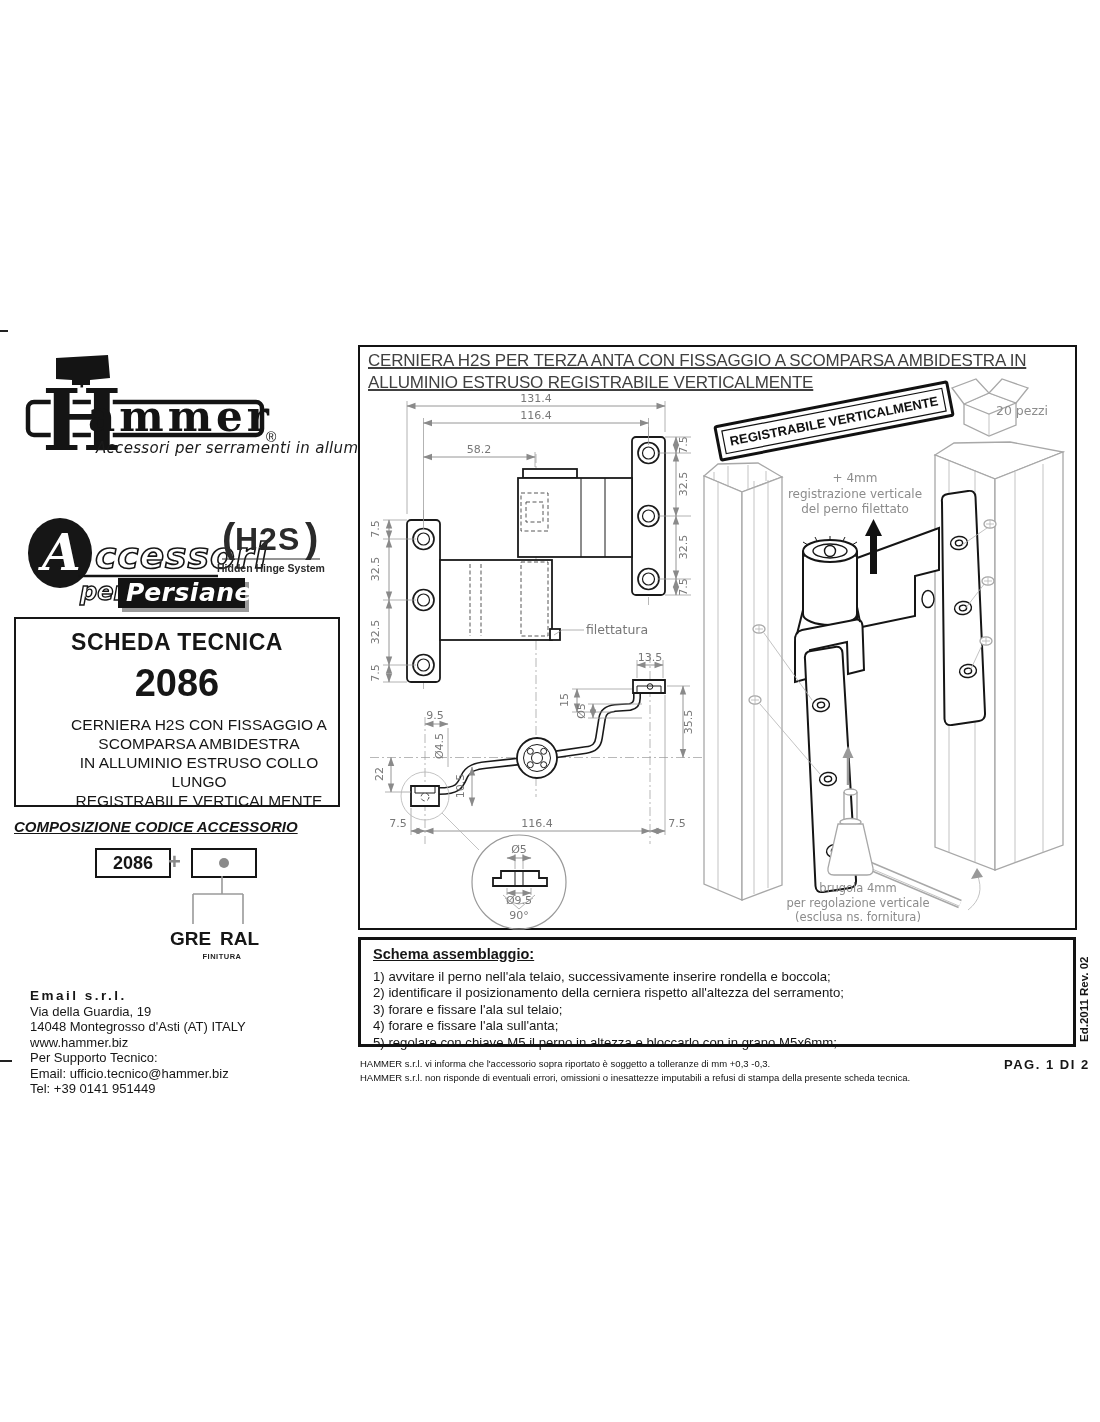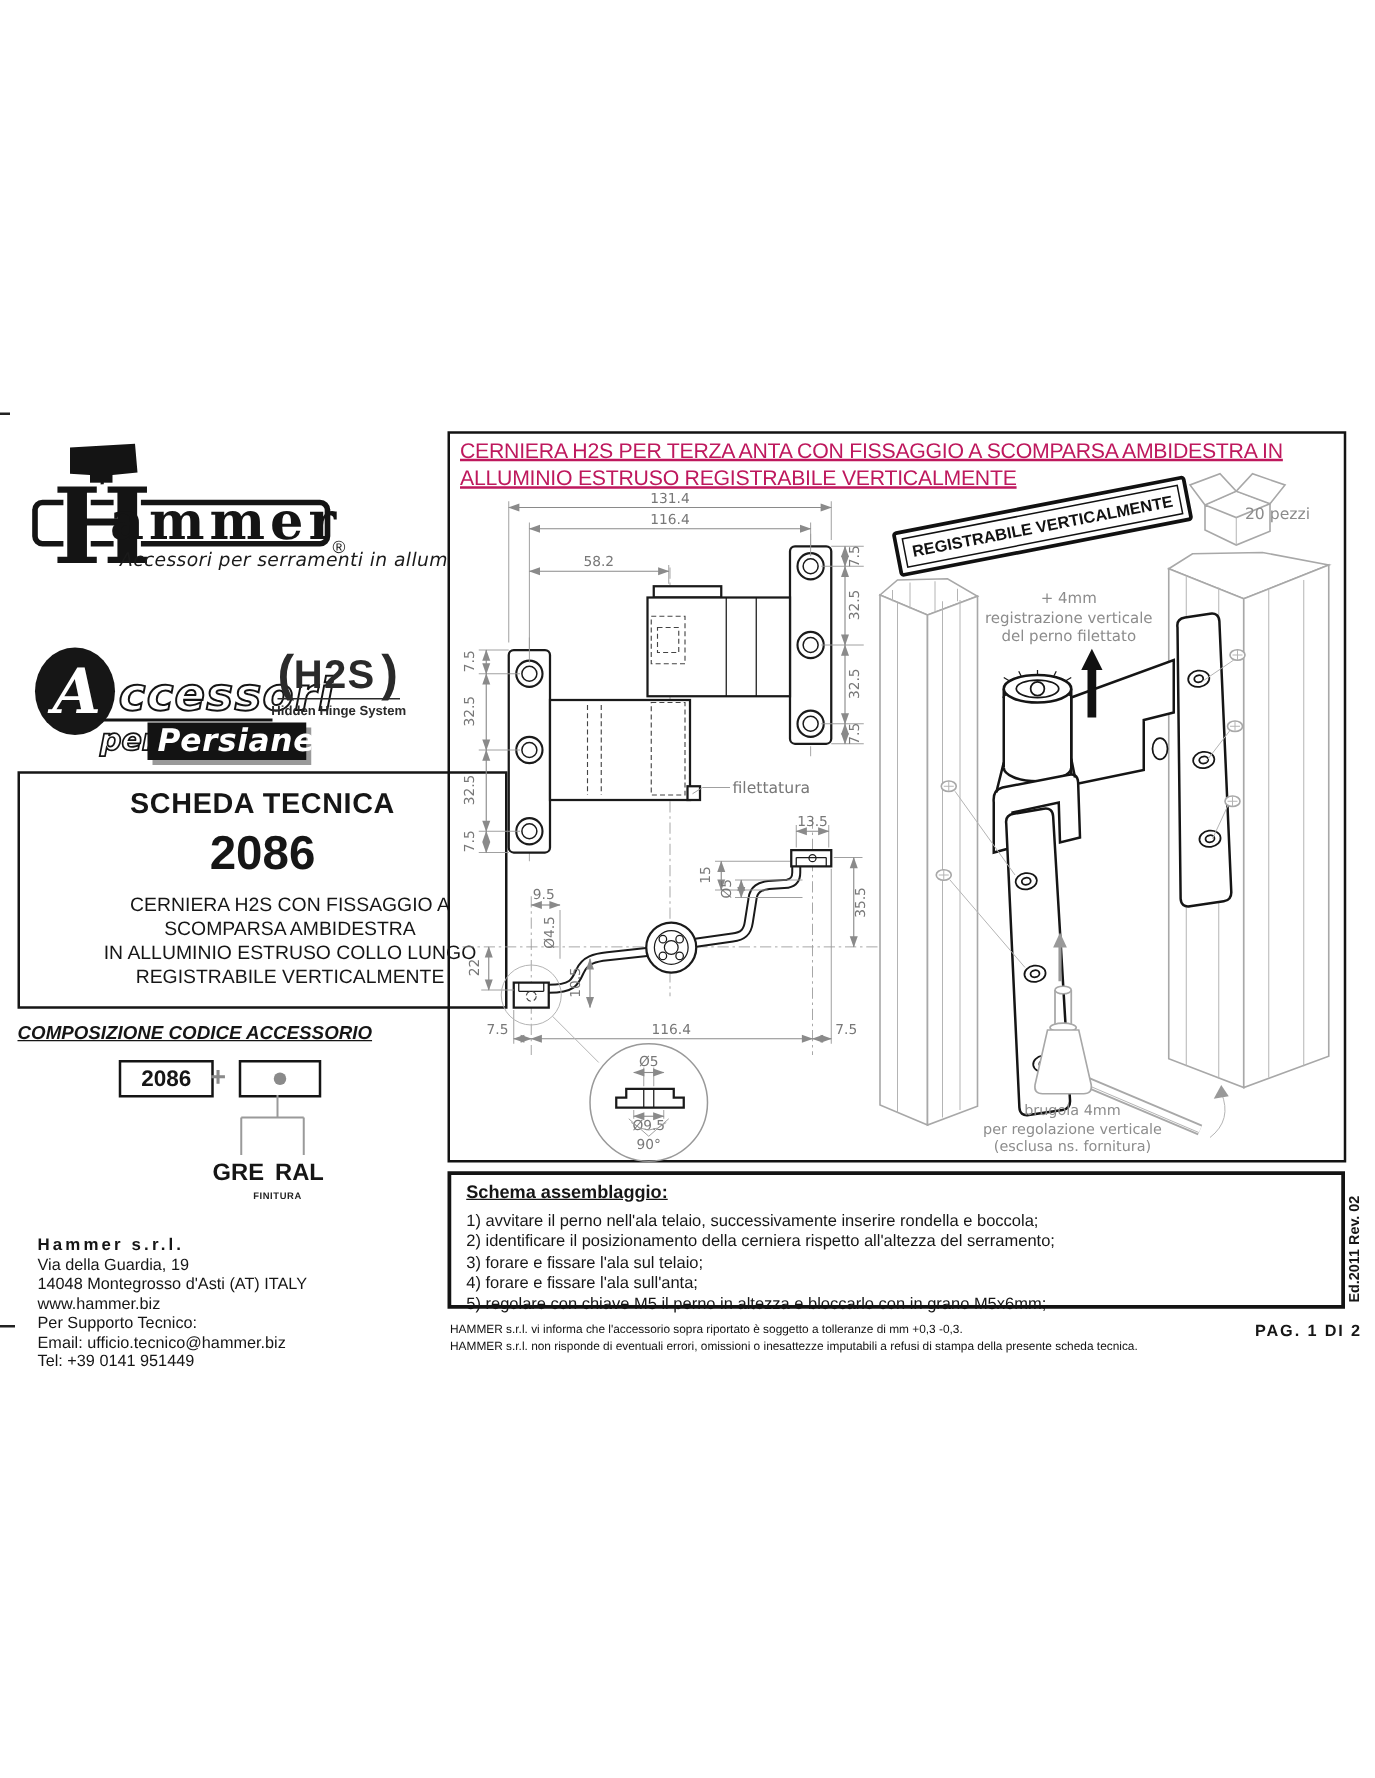--- a/index.html
+++ b/index.html
@@ -2,42 +2,42 @@
 <html><head>
 <meta charset="utf-8">
 <style>
   html,body{margin:0;padding:0;background:#e9e9e9;}
   .page{position:relative;width:1100px;height:1422px;background:#ffffff;overflow:hidden;
         font-family:"Liberation Sans",sans-serif;color:#161616;}
   .abs{position:absolute;}
   
   .crop{position:absolute;background:#222;}
   
-  .scheda-box{left:14px;top:617px;width:392px;height:190px;border:2.5px solid #161616;
+  .scheda-box{left:14px;top:617px;width:326px;height:190px;border:2.5px solid #161616;
               text-align:center;box-sizing:border-box;}
   .scheda-title{font-size:23px;font-weight:bold;margin-top:10px;letter-spacing:0.5px;}
   .scheda-code{font-size:38px;font-weight:bold;margin-top:6px;}
   .scheda-desc{font-size:15.5px;line-height:19px;margin-top:10px;padding-left:44px;}
   .comp-heading{left:14px;top:818px;width:326px;font-style:italic;
                 font-weight:bold;font-size:15px;}
   .comp-heading span{text-decoration:underline;}
   .code-box{position:absolute;border:2.5px solid #141414;height:26px;line-height:26px;
             text-align:center;font-weight:bold;font-size:18px;box-sizing:content-box;}
   .plus{position:absolute;color:#8a8a8a;font-weight:bold;font-size:22px;}
   .dot{position:absolute;width:10px;height:10px;border-radius:50%;background:#8a8a8a;}
   .opt{position:absolute;font-weight:bold;font-size:19px;width:46px;}
   .finitura{position:absolute;font-weight:bold;font-size:7.5px;letter-spacing:0.5px;
             text-align:center;width:80px;color:#222;}
   .address{left:30px;top:988px;width:310px;font-size:13px;line-height:15.5px;}
   .address .nm{font-weight:bold;font-size:13.5px;letter-spacing:2.5px;}
   
   .main-box{left:358px;top:345px;width:719px;height:585px;border:2.5px solid #131313;
             box-sizing:border-box;}
   .main-title{position:absolute;left:8px;top:3px;width:700px;font-size:17px;line-height:21.5px;
-              letter-spacing:-0.2px;color:#be185d;}
+              letter-spacing:-0.2px;color:#404040;}
   .main-title span{text-decoration:underline;text-decoration-thickness:1.5px;}
   .main-svg{position:absolute;left:0;top:0;}
   
   .schema-box{left:358px;top:937px;width:718px;height:110px;border:3px solid #131313;
               box-sizing:border-box;padding:6px 12px;}
   .schema-heading{font-weight:bold;font-size:14.5px;}
   .schema-heading span{text-decoration:underline;}
   .schema-steps{margin-top:7px;font-size:13.2px;line-height:16.4px;}
   .footer-notes{left:360px;top:1057px;width:645px;font-size:9.5px;line-height:13.5px;color:#111;}
   .page-num{left:1004px;top:1057px;width:88px;font-weight:bold;font-size:13px;
@@ -118,21 +118,21 @@
     <div class="dot" style="left:26px;top:8px;"></div>
   </div>
   <svg class="abs" style="left:150px;top:876px;" width="160" height="56" viewBox="0 0 160 56">
     <path d="M72,0 V18 M43,18 H93 M43,18 V48 M93,18 V48" stroke="#9a9a9a" stroke-width="1.6" fill="none"></path>
   </svg>
   <div class="opt" style="left:170px;top:928px;">GRE</div>
   <div class="opt" style="left:220px;top:928px;">RAL</div>
   <div class="finitura" style="left:182px;top:952px;">FINITURA</div>
 
   <div class="abs address">
-    <div class="nm">Hammer s.r.l.</div>
+    <div class="nm">Email s.r.l.</div>
     <div>Via della Guardia, 19</div>
     <div>14048 Montegrosso d'Asti (AT) ITALY</div>
     <div>www.hammer.biz</div>
     <div>Per Supporto Tecnico:</div>
     <div>Email: ufficio.tecnico@hammer.biz</div>
     <div>Tel: +39 0141 951449</div>
   </div>
 
   <div class="abs main-box">
     <svg class="main-svg" width="719" height="585" viewBox="358 345 719 585">

